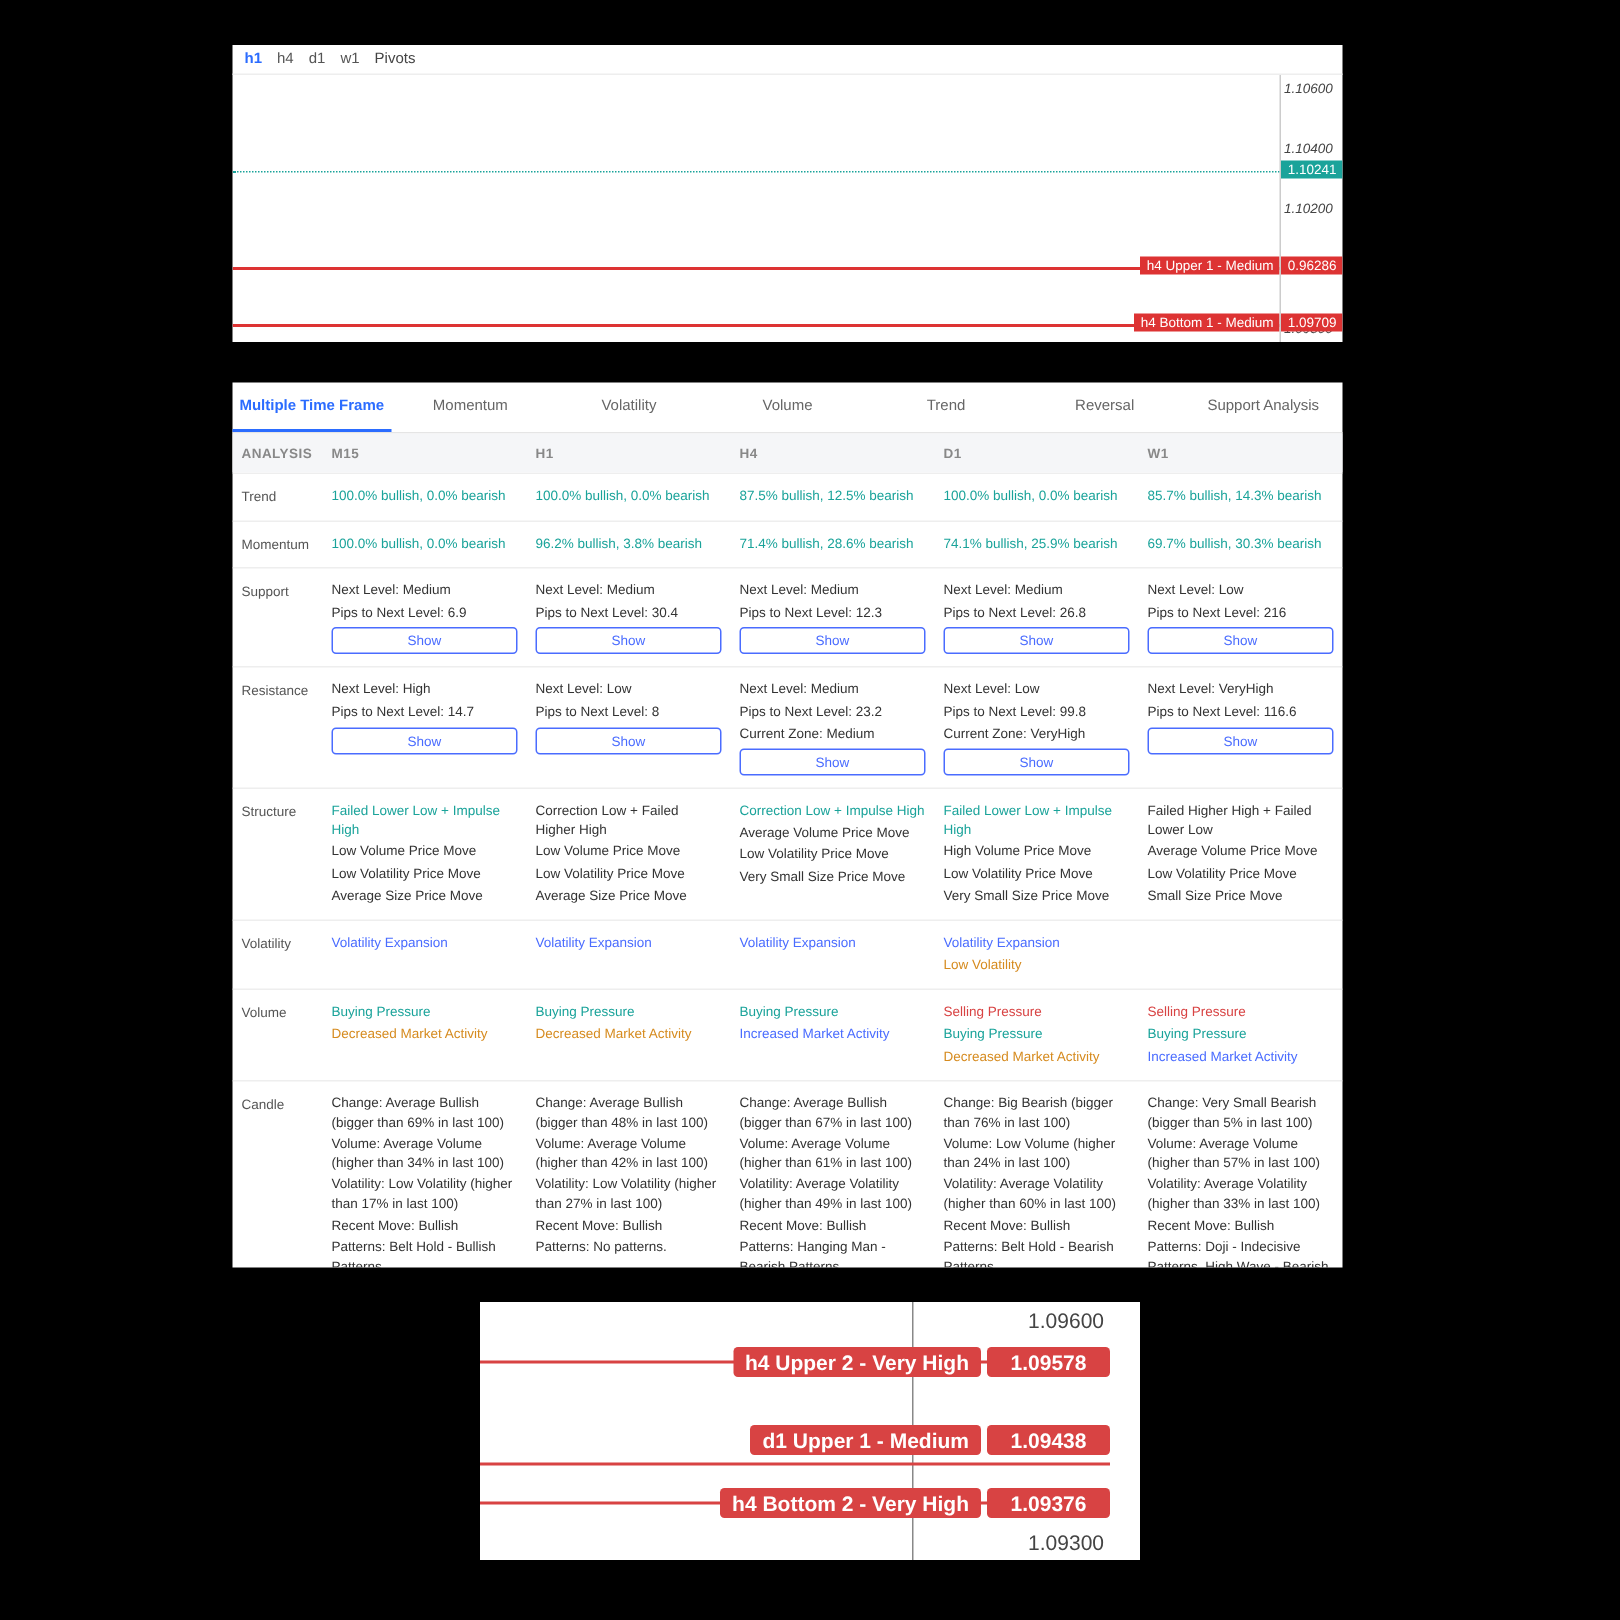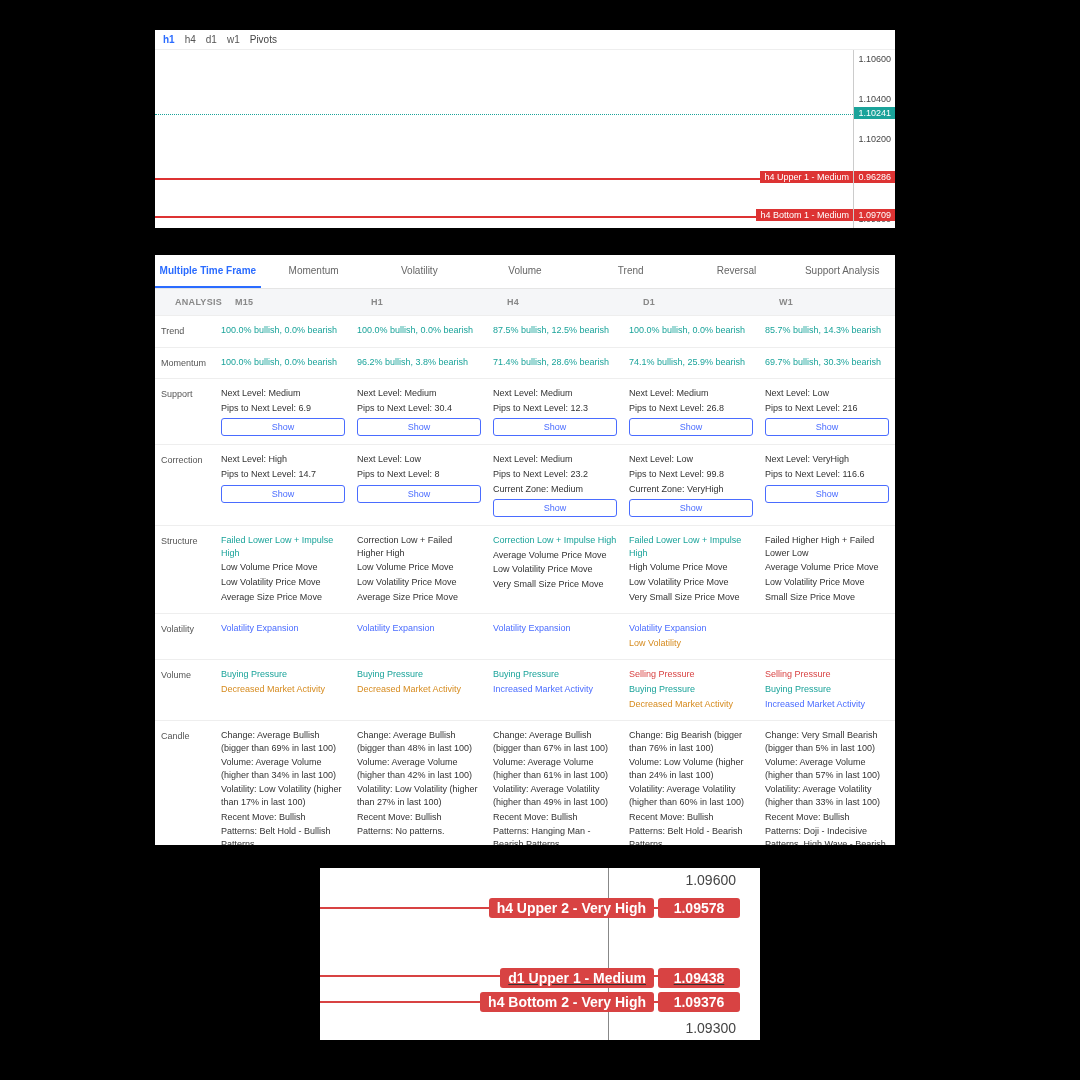--- a/index.html
+++ b/index.html
@@ -30,21 +30,21 @@
     flex: 1; position: relative; overflow: hidden;
     display: flex;
   }
   .plot-area { position: relative; flex: 1; }
   .y-axis {
     width: 42px; border-left: 1px solid #ccc;
     display: flex; flex-direction: column; justify-content: space-between;
     font-size: 9px; color: #444; padding: 4px 2px;
     position: relative;
   }
-  .y-tick { text-align: right; padding-right: 2px; }
+  .y-tick { padding-right: 2px; font-style: italic; }
   .h-line {
     position: absolute; left: 0; right: 0; height: 0;
     border-top: 2px solid #d33;
   }
   .h-line.dotted { border-top: 1px dotted #1aa39a; }
   .h-label {
     position: absolute; right: 0; font-size: 9px; color: #fff;
     background: #d33; padding: 1px 4px; white-space: nowrap;
   }
   .price-label {
@@ -76,21 +76,21 @@
     flex: 1; text-align: center; padding: 10px 4px; cursor: pointer;
   }
   .an-tab.active {
     color: #2b6cff; border-bottom: 2px solid #2b6cff; font-weight: 600;
   }
   .an-header {
     display: grid; grid-template-columns: 60px repeat(5, 1fr);
     background: #f5f6f8; font-size: 9px; font-weight: 700;
     color: #888; letter-spacing: .3px;
   }
-  .an-header > div { padding: 8px 20px; text-transform: uppercase; }
+  .an-header > div { padding: 8px 6px; text-transform: uppercase; }
   .an-body { flex: 1; overflow: hidden; }
   .an-row {
     display: grid; grid-template-columns: 60px repeat(5, 1fr);
     border-top: 1px solid #eee; font-size: 9px;
   }
   .an-row .row-label {
     padding: 10px 6px; color: #555; font-size: 9px;
     display: flex; align-items: flex-start;
   }
   .an-cell { padding: 8px 6px; line-height: 1.4; }
@@ -373,21 +373,21 @@
           <p>Pips to Next Level: 26.8</p>
           <button class="show-btn">Show</button>
         </div>
         <div class="an-cell">
           <p>Next Level: Low</p>
           <p>Pips to Next Level: 216</p>
           <button class="show-btn">Show</button>
         </div>
       </div>
       <div class="an-row">
-        <div class="row-label">Correction</div>
+        <div class="row-label">Resistance</div>
         <div class="an-cell">
           <p>Next Level: High</p>
           <p>Pips to Next Level: 14.7</p>
           <button class="show-btn">Show</button>
         </div>
         <div class="an-cell">
           <p>Next Level: Low</p>
           <p>Pips to Next Level: 8</p>
           <button class="show-btn">Show</button>
         </div>
@@ -528,21 +528,21 @@
   <div class="det-vline"></div>
   <div class="det-scale" style="top:4px">1.09600</div>
   <div class="det-scale" style="bottom:4px">1.09300</div>
   <div id="detail-rows">
       <div class="det-hline" style="top: 39px;"></div>
       <div class="det-row" style="top: 28px;">
         <div class="det-label">h4 Upper 2 - Very High</div>
         <div class="det-value">1.09578</div>
       </div>
       <div class="det-hline" style="top: 107px;"></div>
-      <div class="det-row" style="top: 98px; text-decoration: underline;">
+      <div class="det-row" style="top: 80px;">
         <div class="det-label">d1 Upper 1 - Medium</div>
         <div class="det-value">1.09438</div>
       </div>
       <div class="det-hline" style="top: 133px;"></div>
       <div class="det-row" style="top: 122px;">
         <div class="det-label">h4 Bottom 2 - Very High</div>
         <div class="det-value">1.09376</div>
       </div>
     </div>
 </div>

